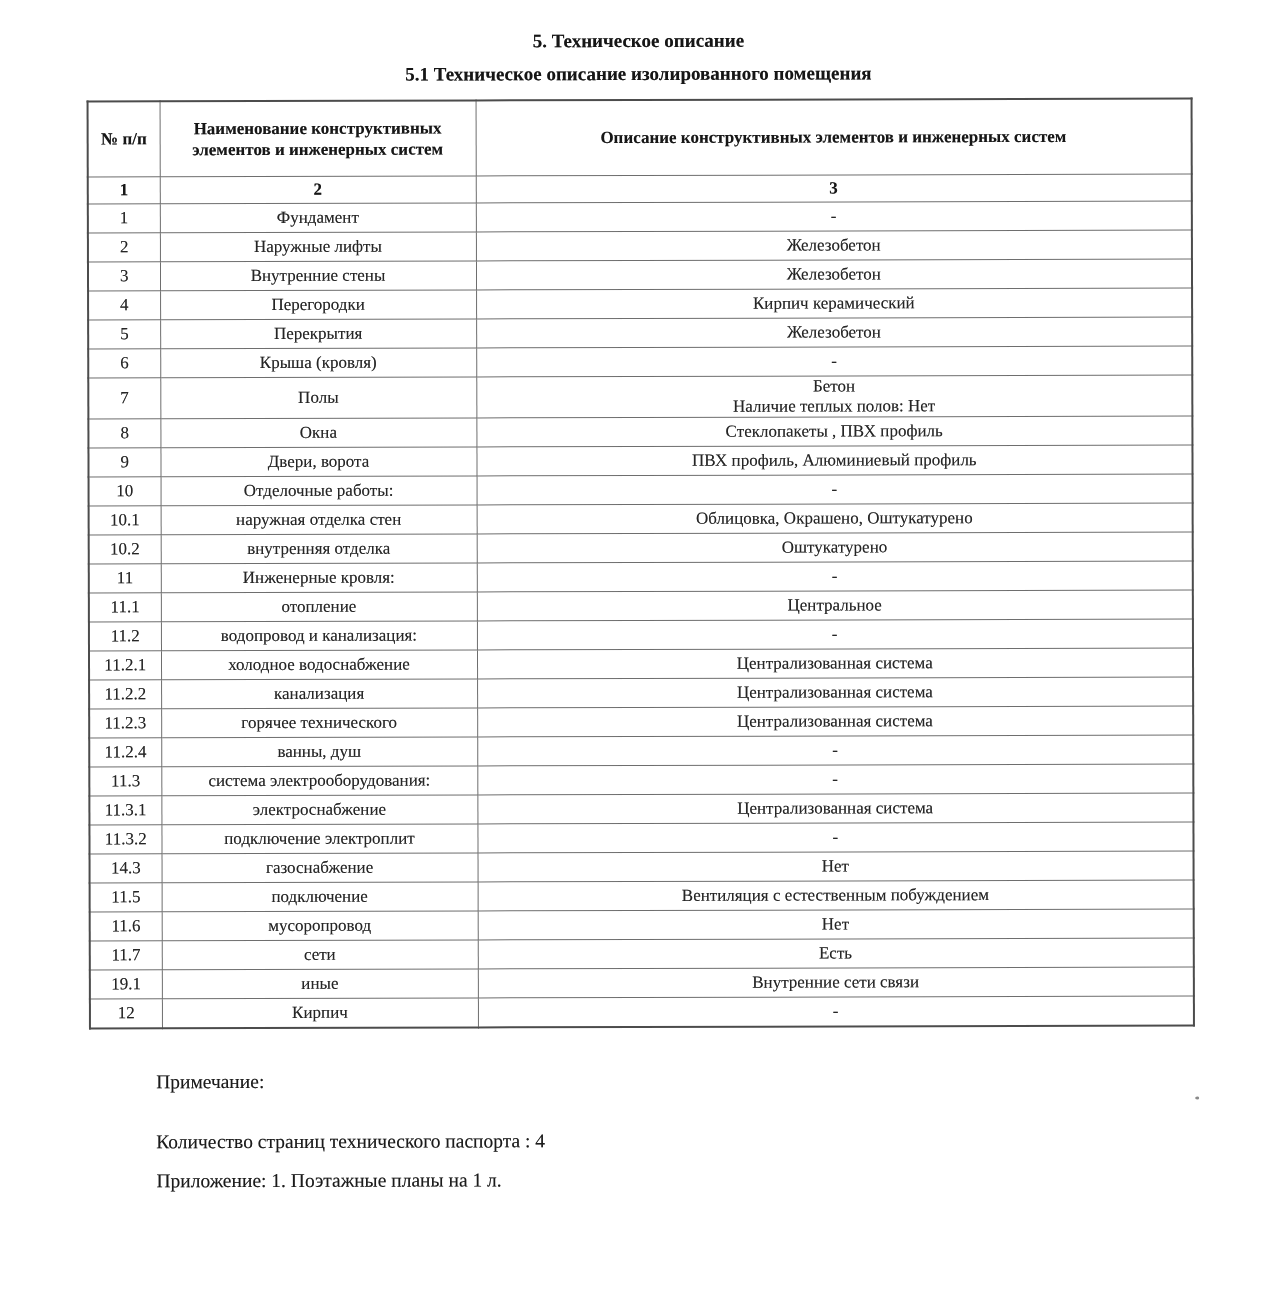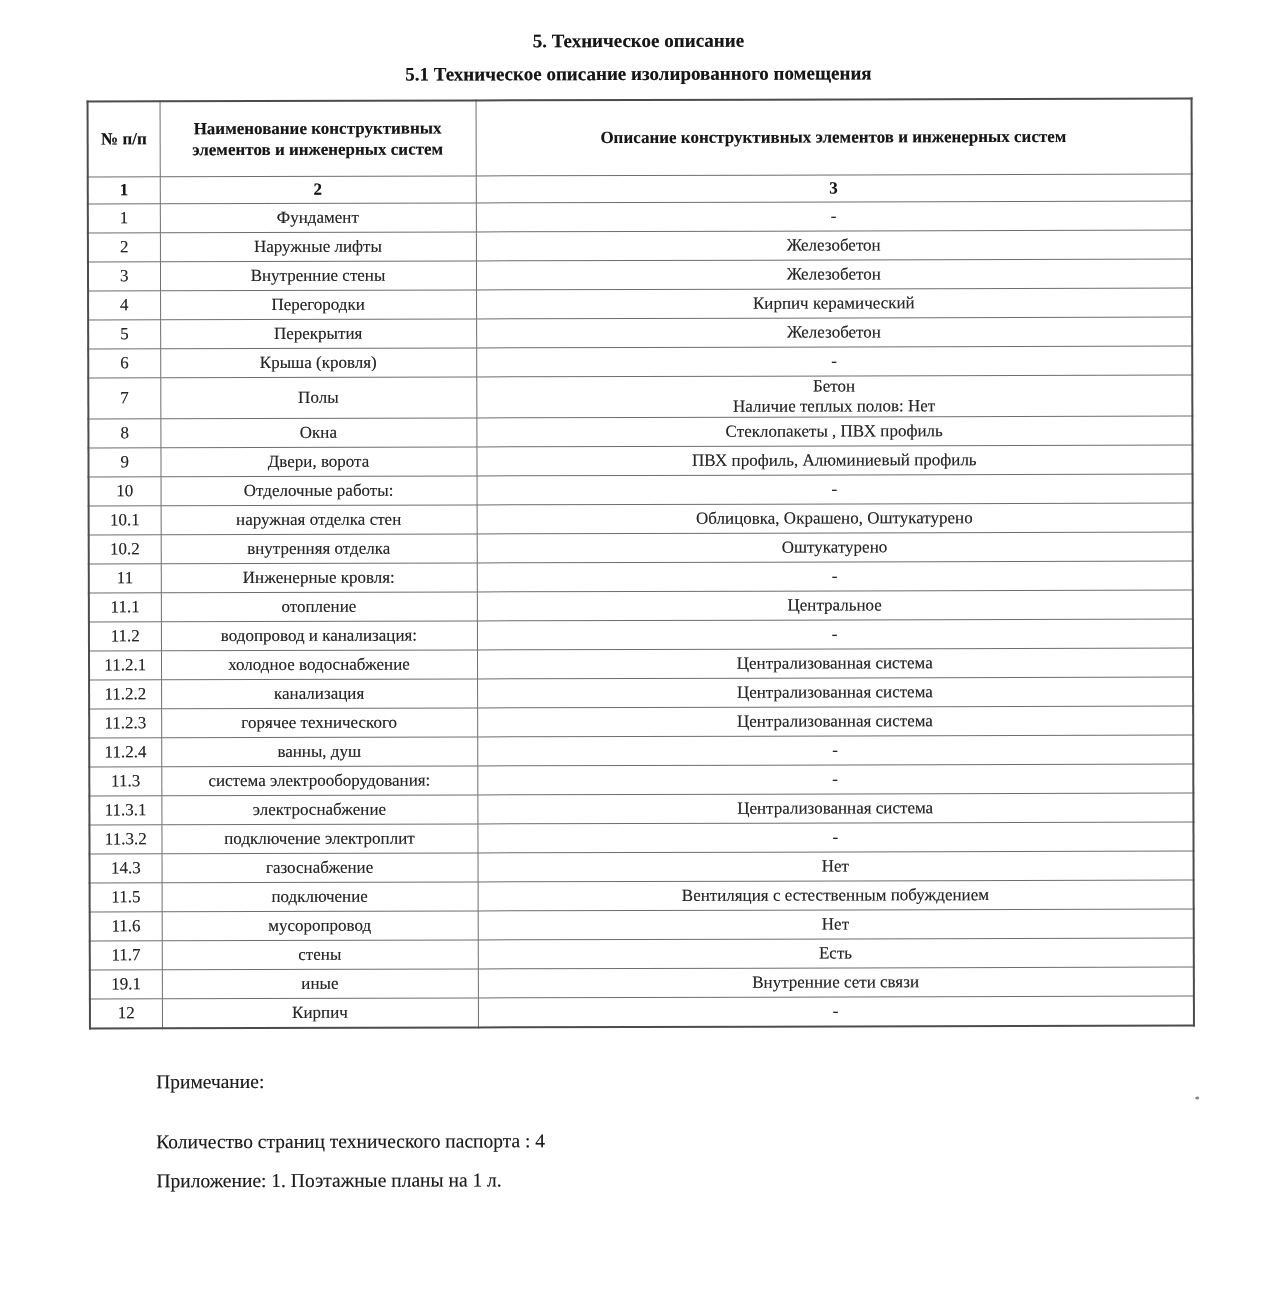--- a/index.html
+++ b/index.html
@@ -260,21 +260,21 @@
     </tr>
 
     <tr>
       <td class="c-num">11.6</td>
       <td class="c-name">мусоропровод</td>
       <td class="c-desc">Нет</td>
     </tr>
 
     <tr>
       <td class="c-num">11.7</td>
-      <td class="c-name">стены</td>
+      <td class="c-name">сети</td>
       <td class="c-desc">Есть</td>
     </tr>
 
     <tr>
       <td class="c-num">19.1</td>
       <td class="c-name">иные</td>
       <td class="c-desc">Внутренние сети связи</td>
     </tr>
 
     <tr>

